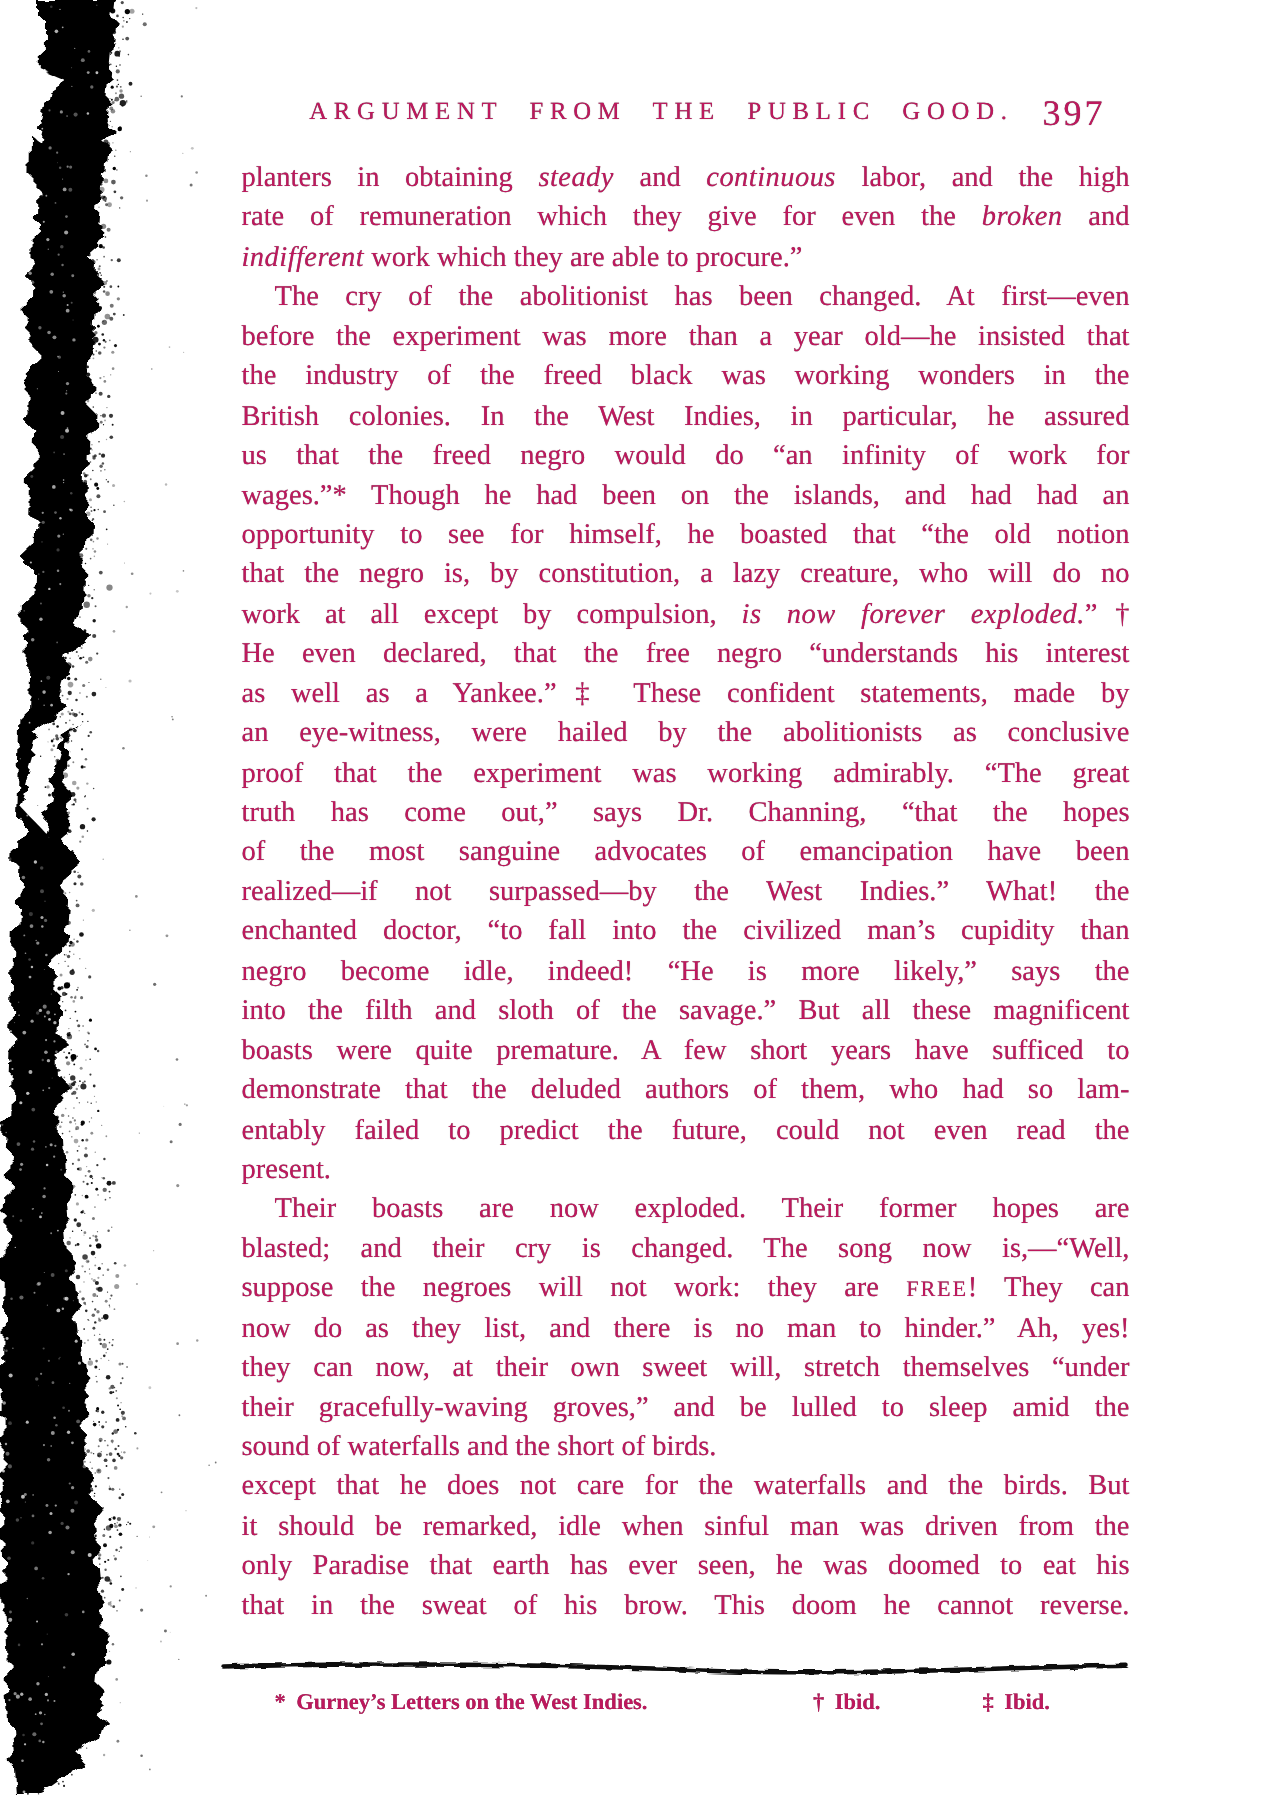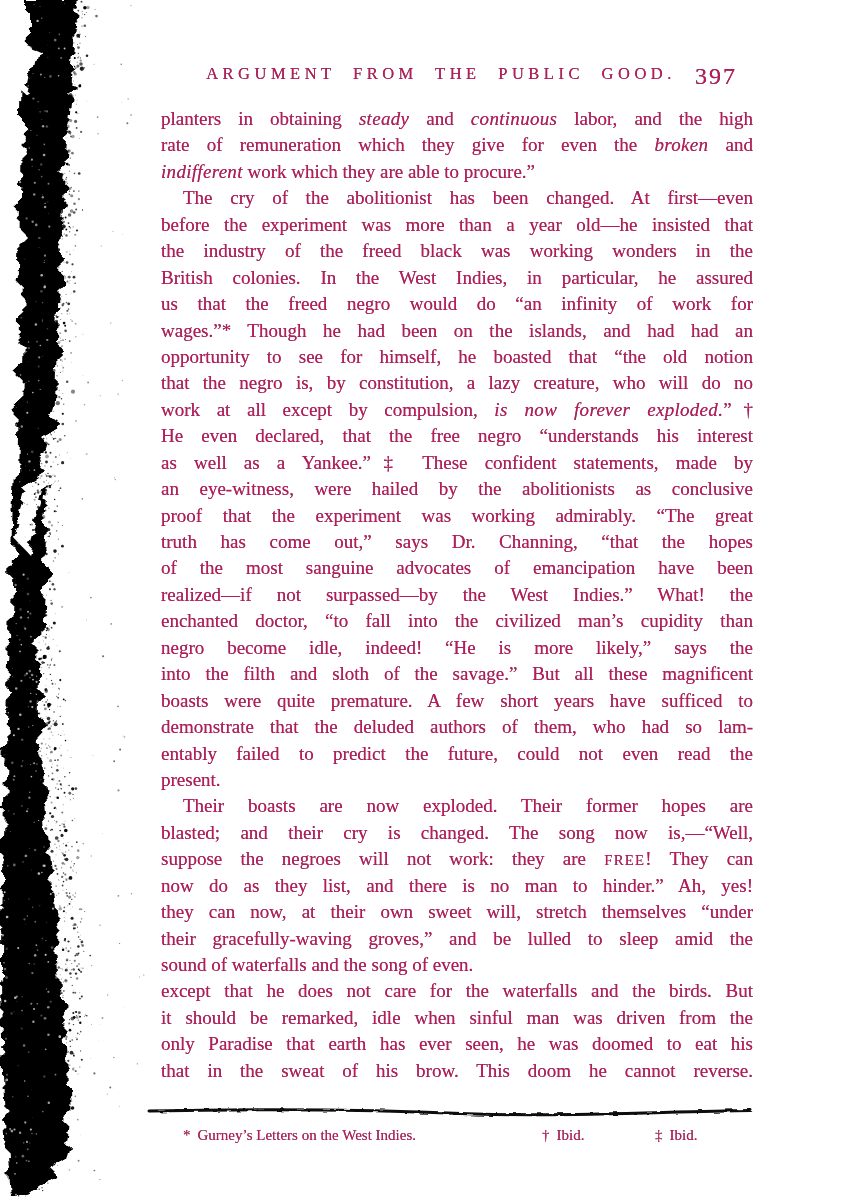--- a/index.html
+++ b/index.html
@@ -31,21 +31,21 @@
   }
   .line.no-j{text-align-last:left;}
   .line.indent{text-indent:22px;font-family:Liberation Serif, serif;}
   .line em{font-style:italic;letter-spacing:0.3px;}
   .sc{font-size:0.78em;letter-spacing:1.2px;}
   #rule-svg{position:absolute;left:145px;top:1106px;}
   .footnote-row{
     position:absolute;left:145px;top:1127px;width:592px;height:24px;
     font-size:15px;text-shadow:0 0 0.4px rgba(10,8,6,0.6);
   }
-  .footnote{position:absolute;top:0;white-space:nowrap;}
+  .footnote{position:absolute;top:0;white-space:nowrap;font-weight:bold;}
   .fn-0{left:38px;}
   .fn-1{left:397px;}
   .fn-2{left:510px;}
   .fn-marker{margin-right:7px;}
 </style>
 </head>
 <body>
 
 <div id="page">
 
@@ -1905,21 +1905,21 @@
         <div class="line">entably failed to predict the future, could not even read the</div>
         <div class="line no-j">present.</div>
       </div>
       <div class="para">
         <div class="line indent">Their boasts are now exploded. Their former hopes are</div>
         <div class="line">blasted; and their cry is changed. The song now is,—“Well,</div>
         <div class="line">suppose the negroes will not work: they are <span class="sc">FREE</span>! They can</div>
         <div class="line">now do as they list, and there is no man to hinder.” Ah, yes!</div>
         <div class="line">they can now, at their own sweet will, stretch themselves “under</div>
         <div class="line">their gracefully-waving groves,” and be lulled to sleep amid the</div>
-        <div class="line no-j">sound of waterfalls and the song of even.</div>
+        <div class="line no-j">sound of waterfalls and the short of birds.</div>
       </div>
       <div class="para">
         <div class="line">except that he does not care for the waterfalls and the birds. But</div>
         <div class="line">it should be remarked, idle when sinful man was driven from the</div>
         <div class="line">only Paradise that earth has ever seen, he was doomed to eat his</div>
         <div class="line">that in the sweat of his brow. This doom he cannot reverse.</div>
       </div>
     </div>
 
   <svg id="rule-svg" width="620" height="14" viewBox="0 0 620 14">

